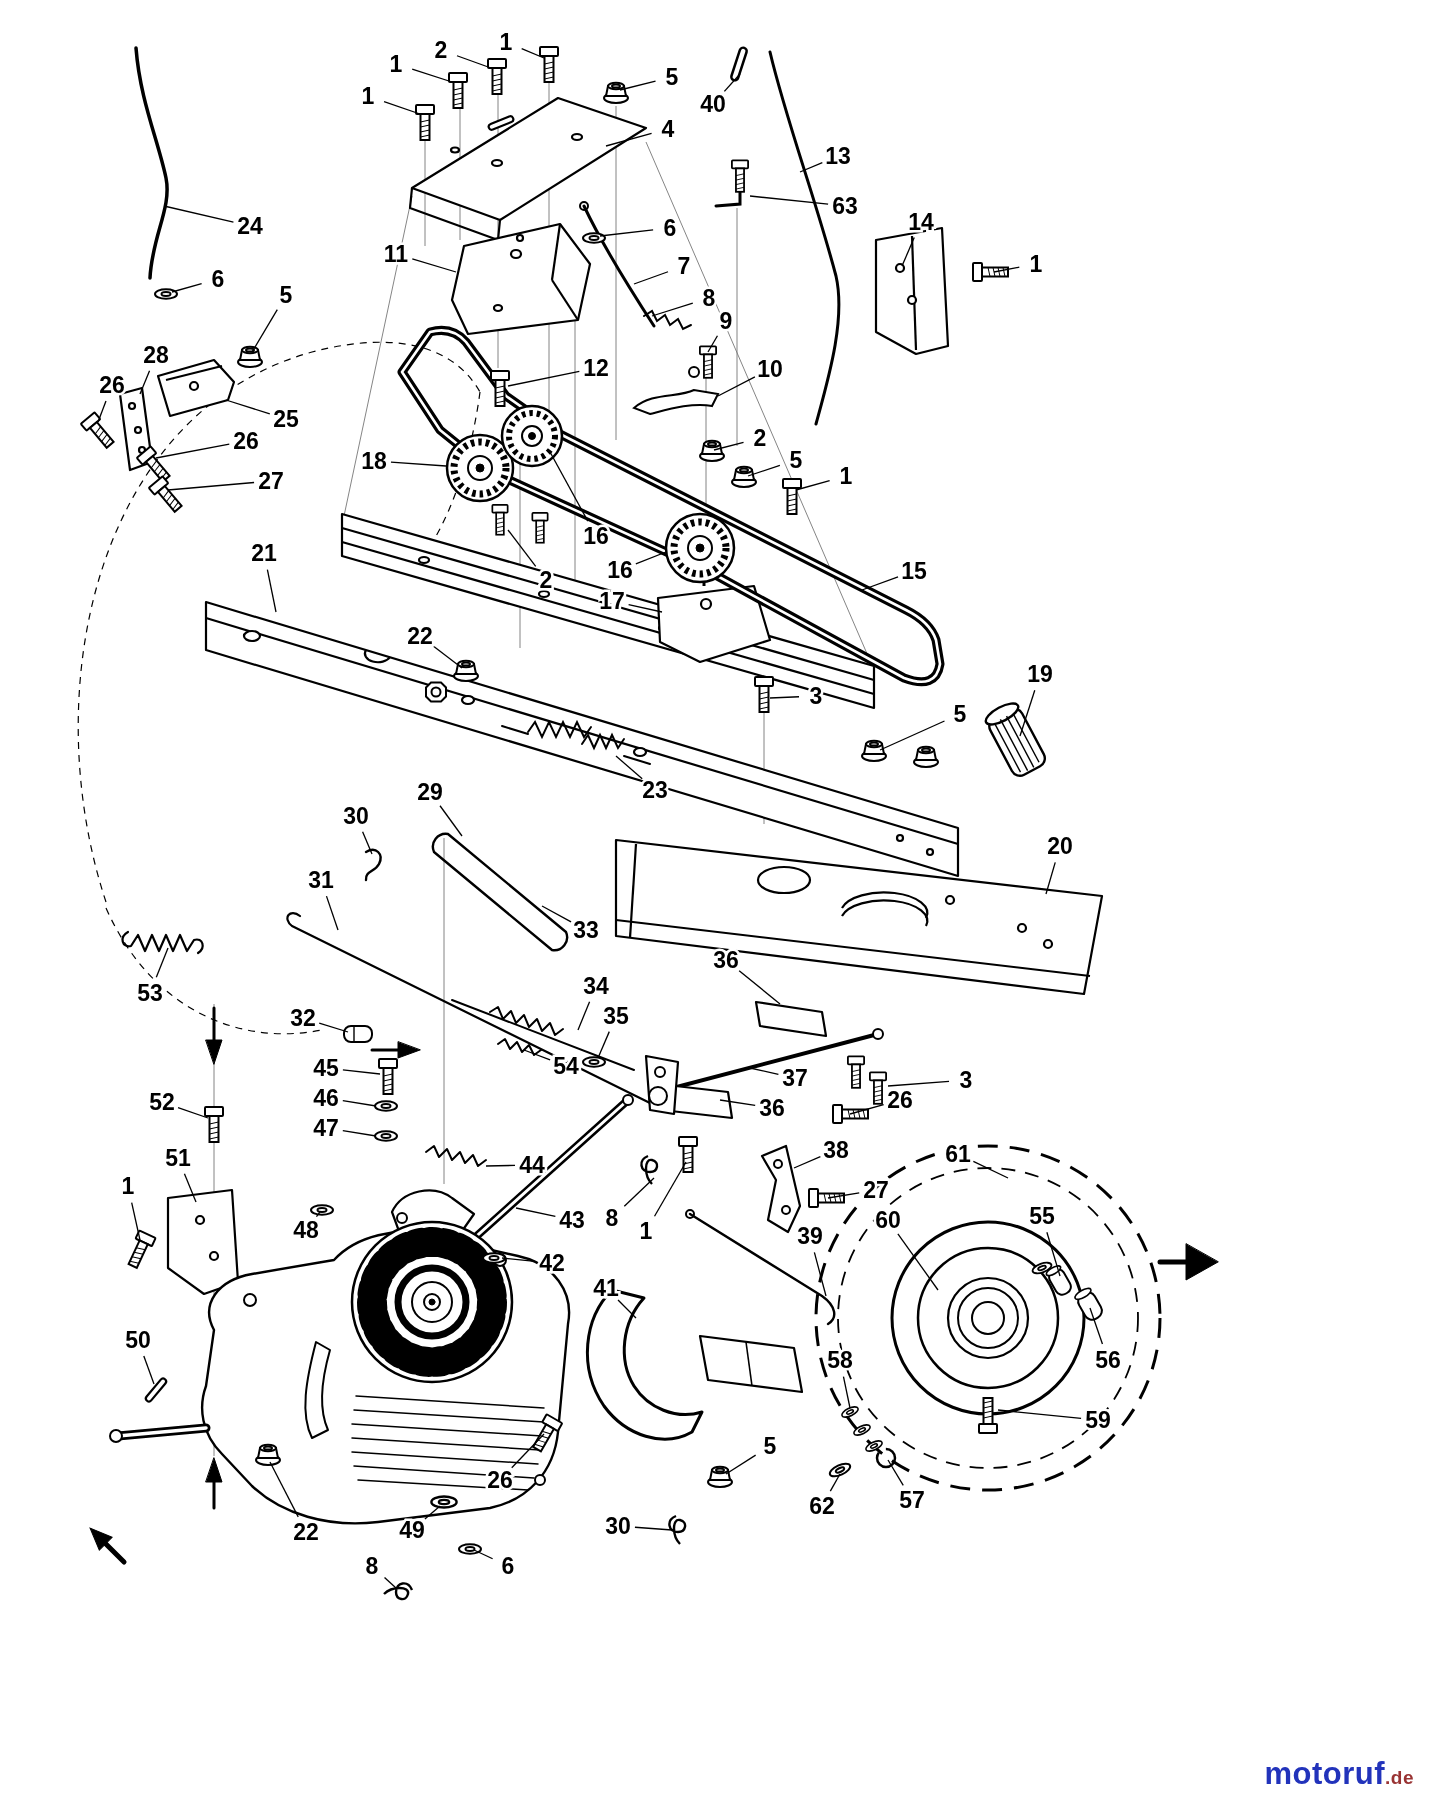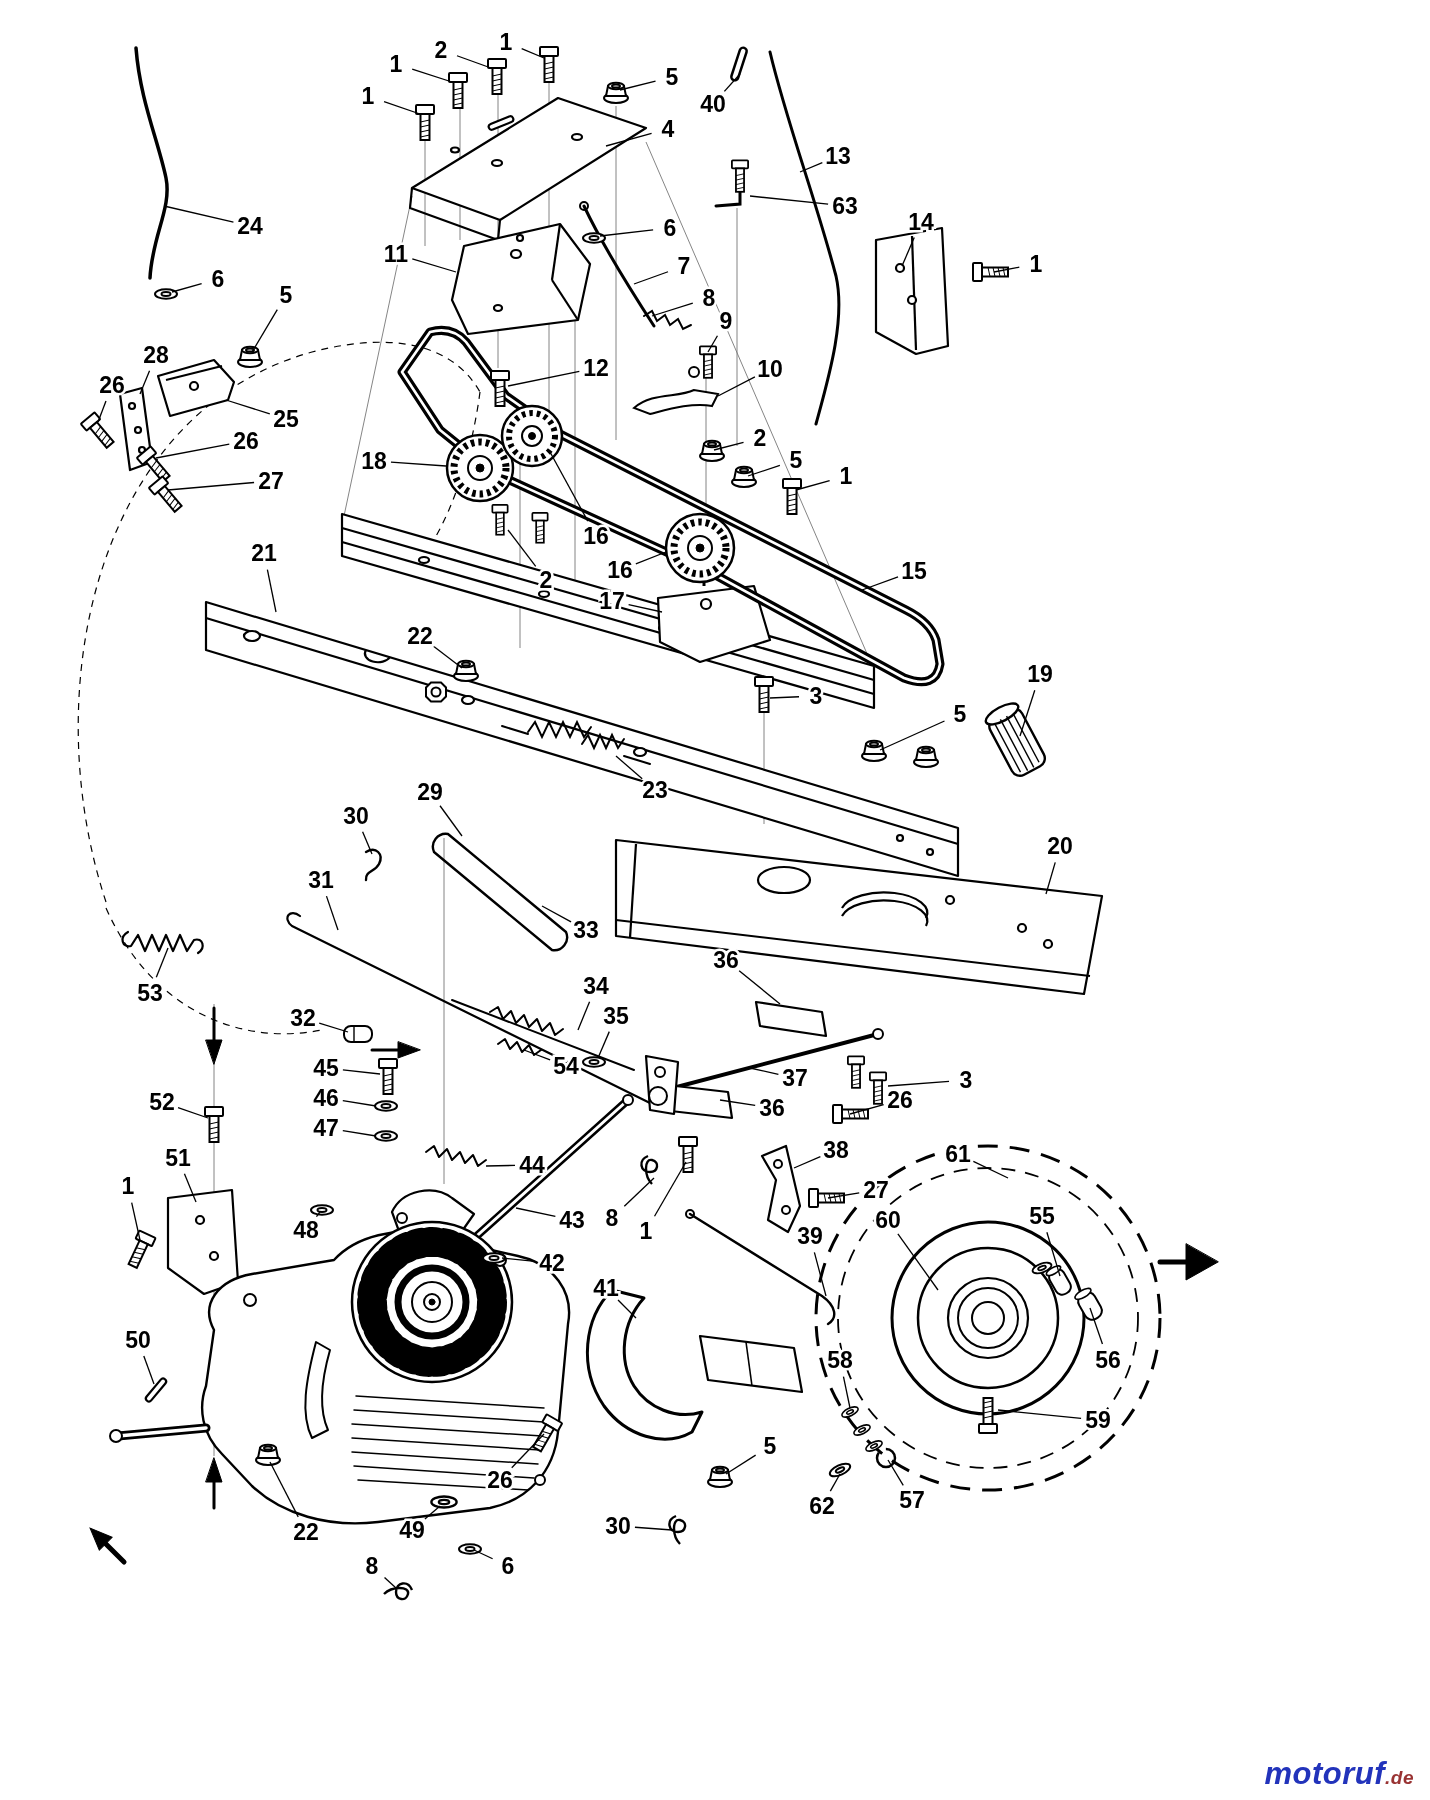--- a/index.html
+++ b/index.html
@@ -2,21 +2,21 @@
 <html><head>
 <meta charset="utf-8">
 <style>
   html,body{margin:0;padding:0;background:#ffffff;}
   .page{position:relative;width:1430px;height:1800px;background:#fff;overflow:hidden;
         font-family:"Liberation Sans",sans-serif;}
   .page svg{position:absolute;left:0;top:0;}
   .leader{stroke:#000;stroke-width:1.3;fill:none;}
   .callout-num{font-family:"Liberation Sans",sans-serif;font-size:23px;font-weight:bold;fill:#000;
                text-anchor:middle;dominant-baseline:central;paint-order:stroke;stroke:#fff;stroke-width:5px;}
-  .watermark{position:absolute;right:16px;bottom:8px;font-weight:bold;font-style:italic;
+  .watermark{position:absolute;right:16px;bottom:8px;font-weight:bold;
              font-size:31px;letter-spacing:.5px;}
   .watermark .tld{font-size:19px;}
 </style>
 </head>
 <body>
 
 <div class="page">
 <svg width="1430" height="1800" viewBox="0 0 1430 1800" xmlns="http://www.w3.org/2000/svg">
 
   <defs>

